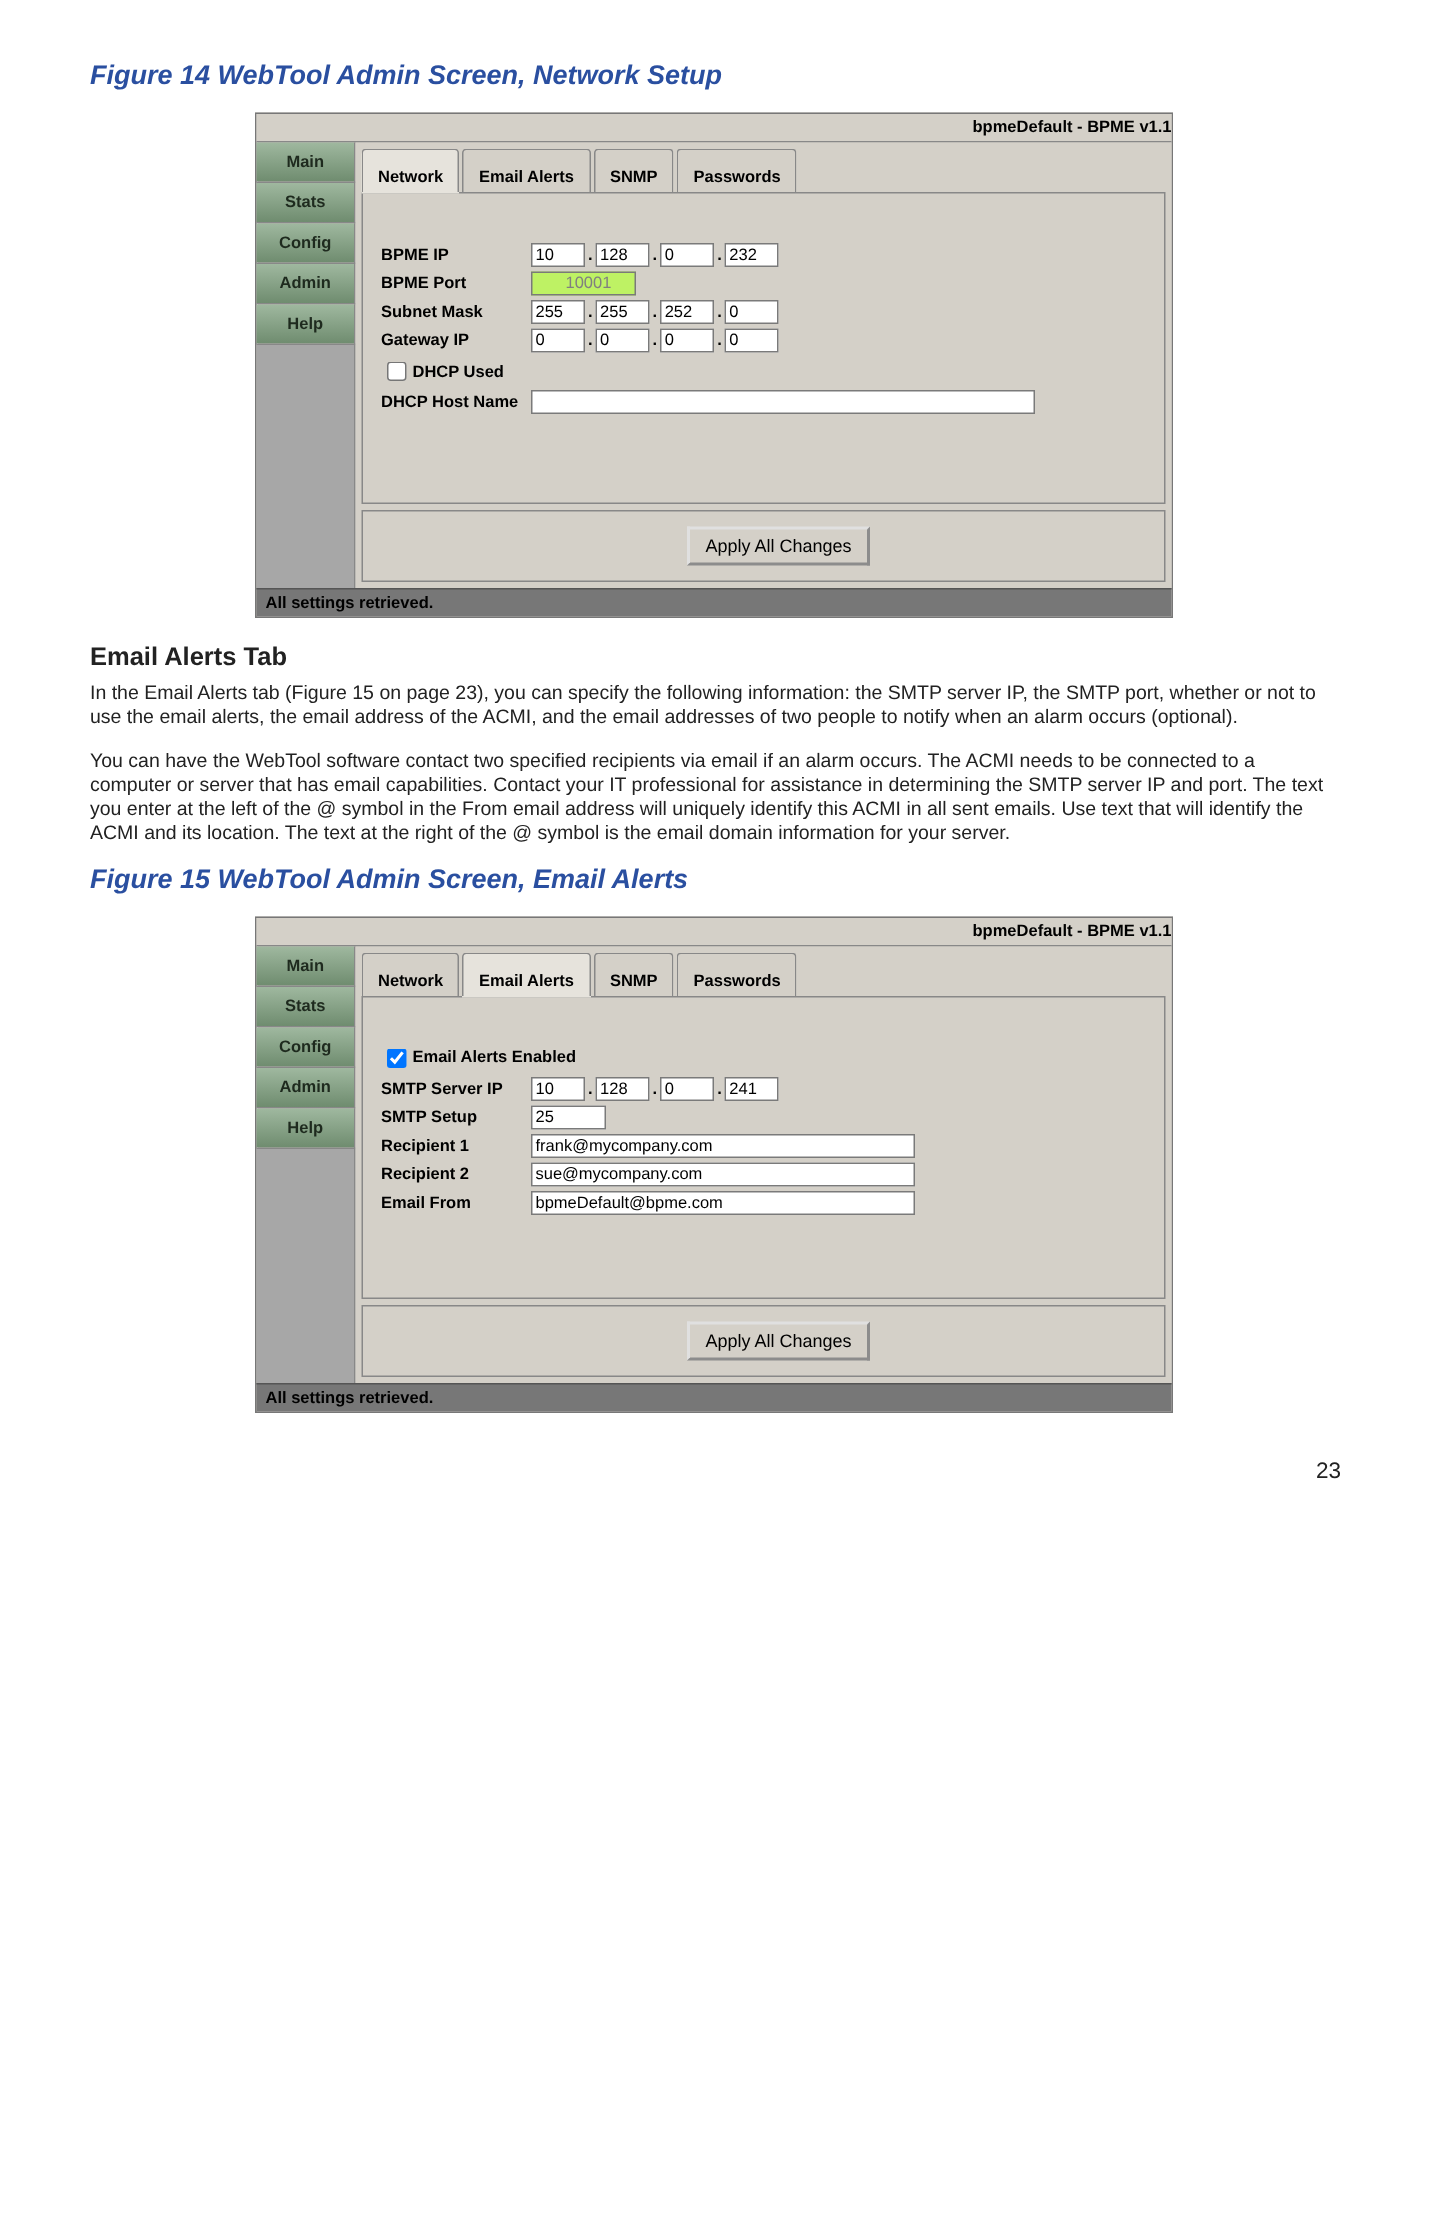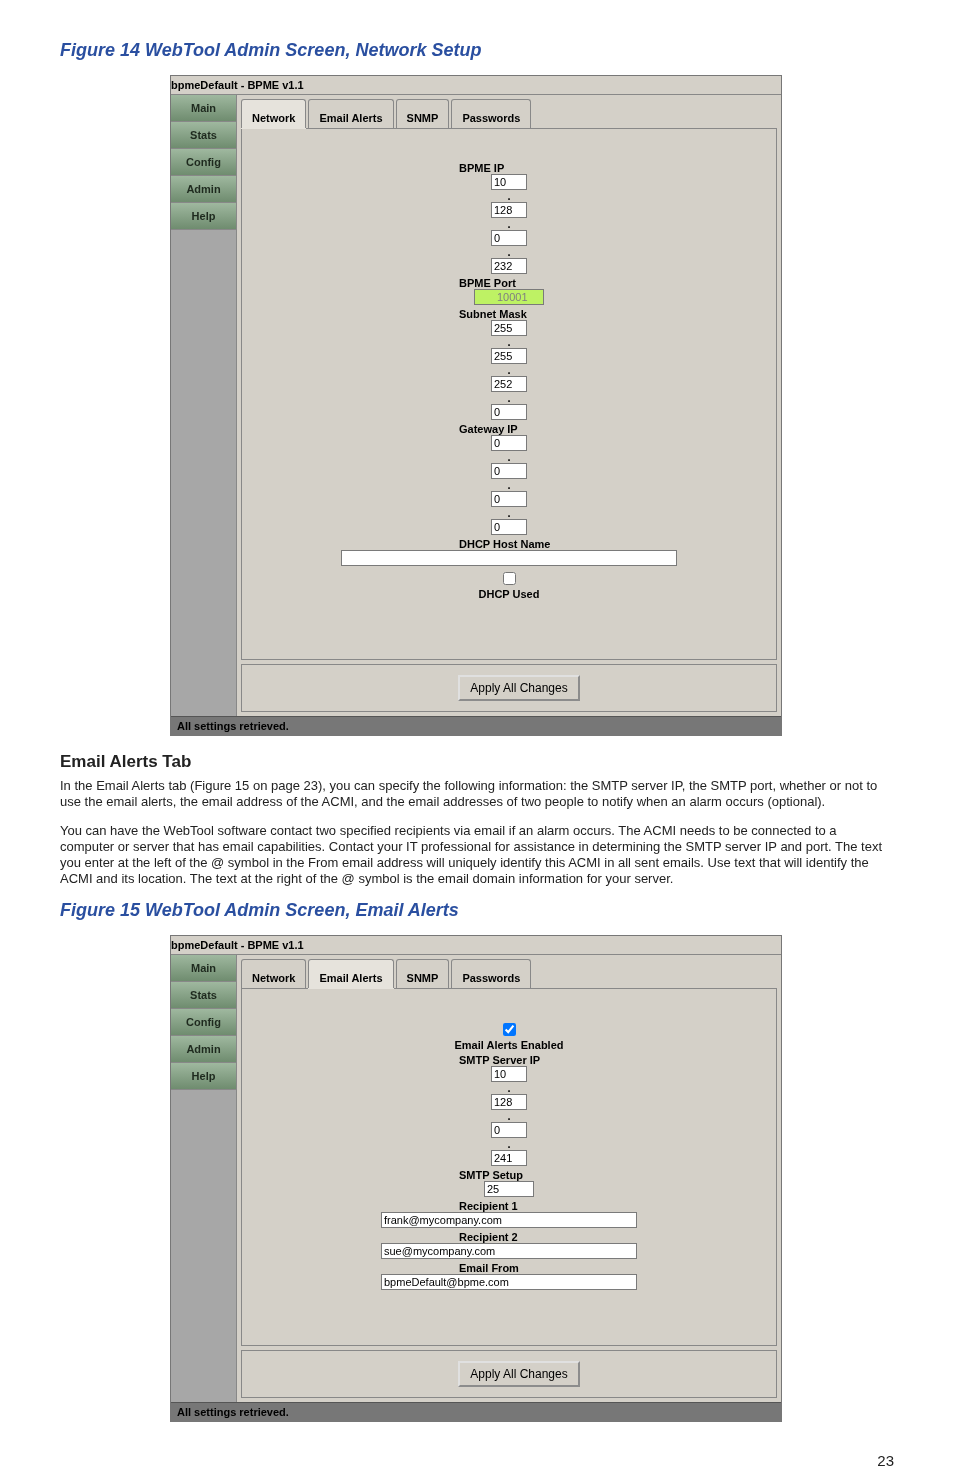--- a/index.html
+++ b/index.html
@@ -39,21 +39,21 @@
     margin: 8px 0 16px 110px;
     width: 610px;
     border: 1px solid #777;
     background: #d4d0c8;
     box-shadow: 0 0 0 1px #fff inset;
     font-family: Tahoma, Verdana, sans-serif;
     font-size: 11px;
     color: #000;
   }
   .app-title {
-    text-align: left;
+    text-align: right;
     padding: 3px 0;
     font-weight: bold;
     background: #d4d0c8;
     border-bottom: 1px solid #888;
   }
   .app-body {
     display: flex;
     justify-content: space-between;
   }
   .vtabs {
@@ -104,21 +104,21 @@
     z-index: 2;
     box-shadow: 0 1px 0 #e6e3dc;
   }
   .page {
     border: 1px solid #888;
     margin: 0 4px 4px 4px;
     padding: 12px;
     background: #d4d0c8;
     flex: 1;
   }
-  .row { display: flex; align-items: center; margin: 3px 0; flex-direction: column; }
+  .row { display: flex; align-items: center; margin: 3px 0; }
   .lbl { width: 100px; font-weight: bold; }
   input.ip, input.txt {
     font-family: Tahoma, Verdana, sans-serif;
     font-size: 11px;
     padding: 1px 2px;
     border: 1px solid #7a7a7a;
     background: #fff;
   }
   input.ip { width: 30px; text-align: left; }
   input.ip.disabled { background: #bef264; color: #808080; padding-left: 22px; }
@@ -204,26 +204,26 @@
           <span class="lbl">Gateway IP</span>
           <input class="ip" value="0" style="">
             <span class="dot">.</span>
           <input class="ip" value="0" style="">
             <span class="dot">.</span>
           <input class="ip" value="0" style="">
             <span class="dot">.</span>
           <input class="ip" value="0" style="">
         </div>
         <div class="row">
+          <input type="checkbox" class="chk" style="">
+          <span style="font-weight:bold">DHCP Used</span>
+        </div>
+        <div class="row">
           <span class="lbl">DHCP Host Name</span>
           <input class="txt wide" value="" style="">
-        </div>
-        <div class="row">
-          <input type="checkbox" class="chk" style="">
-          <span style="font-weight:bold">DHCP Used</span>
         </div>
         <div style="height:44px;"></div>
       </div>
       <div class="btnrow">
         <button class="apply">Apply All Changes</button>
       </div>
     </div>
   </div>
   <div class="status">All settings retrieved.</div>
 </div>

